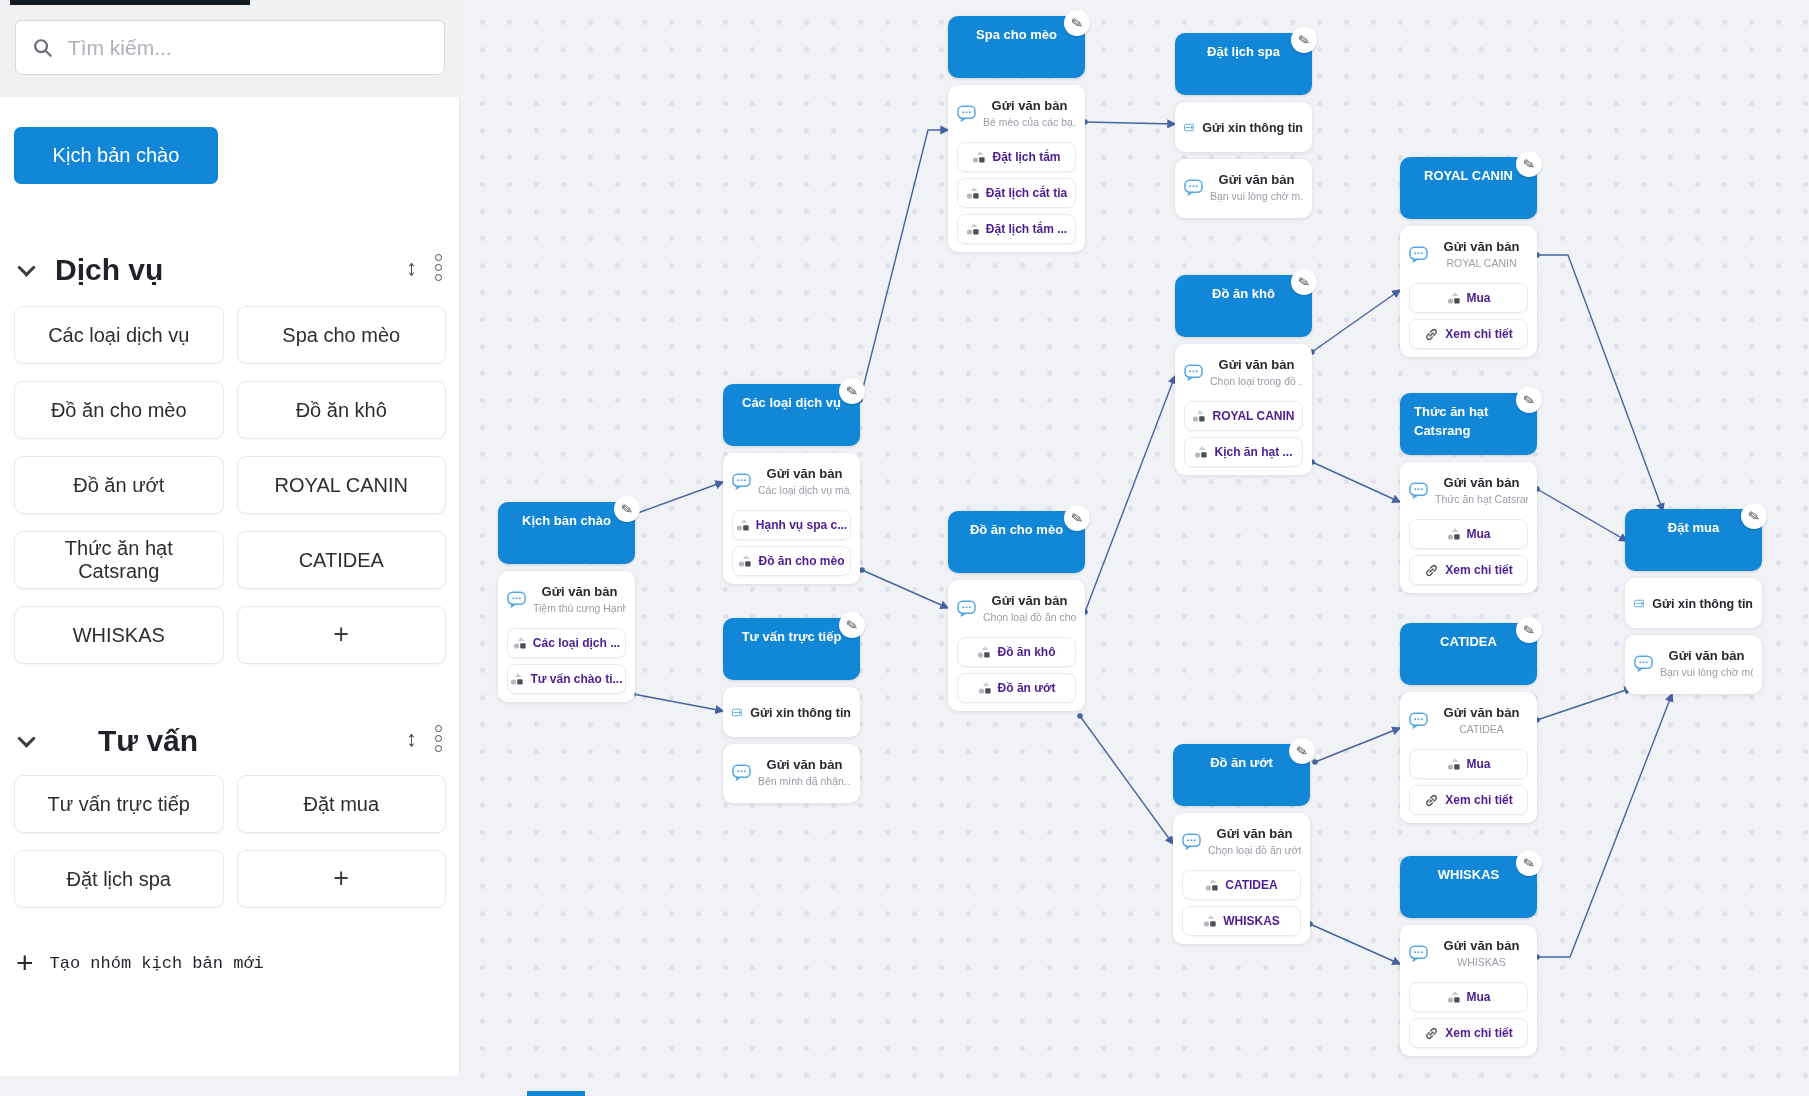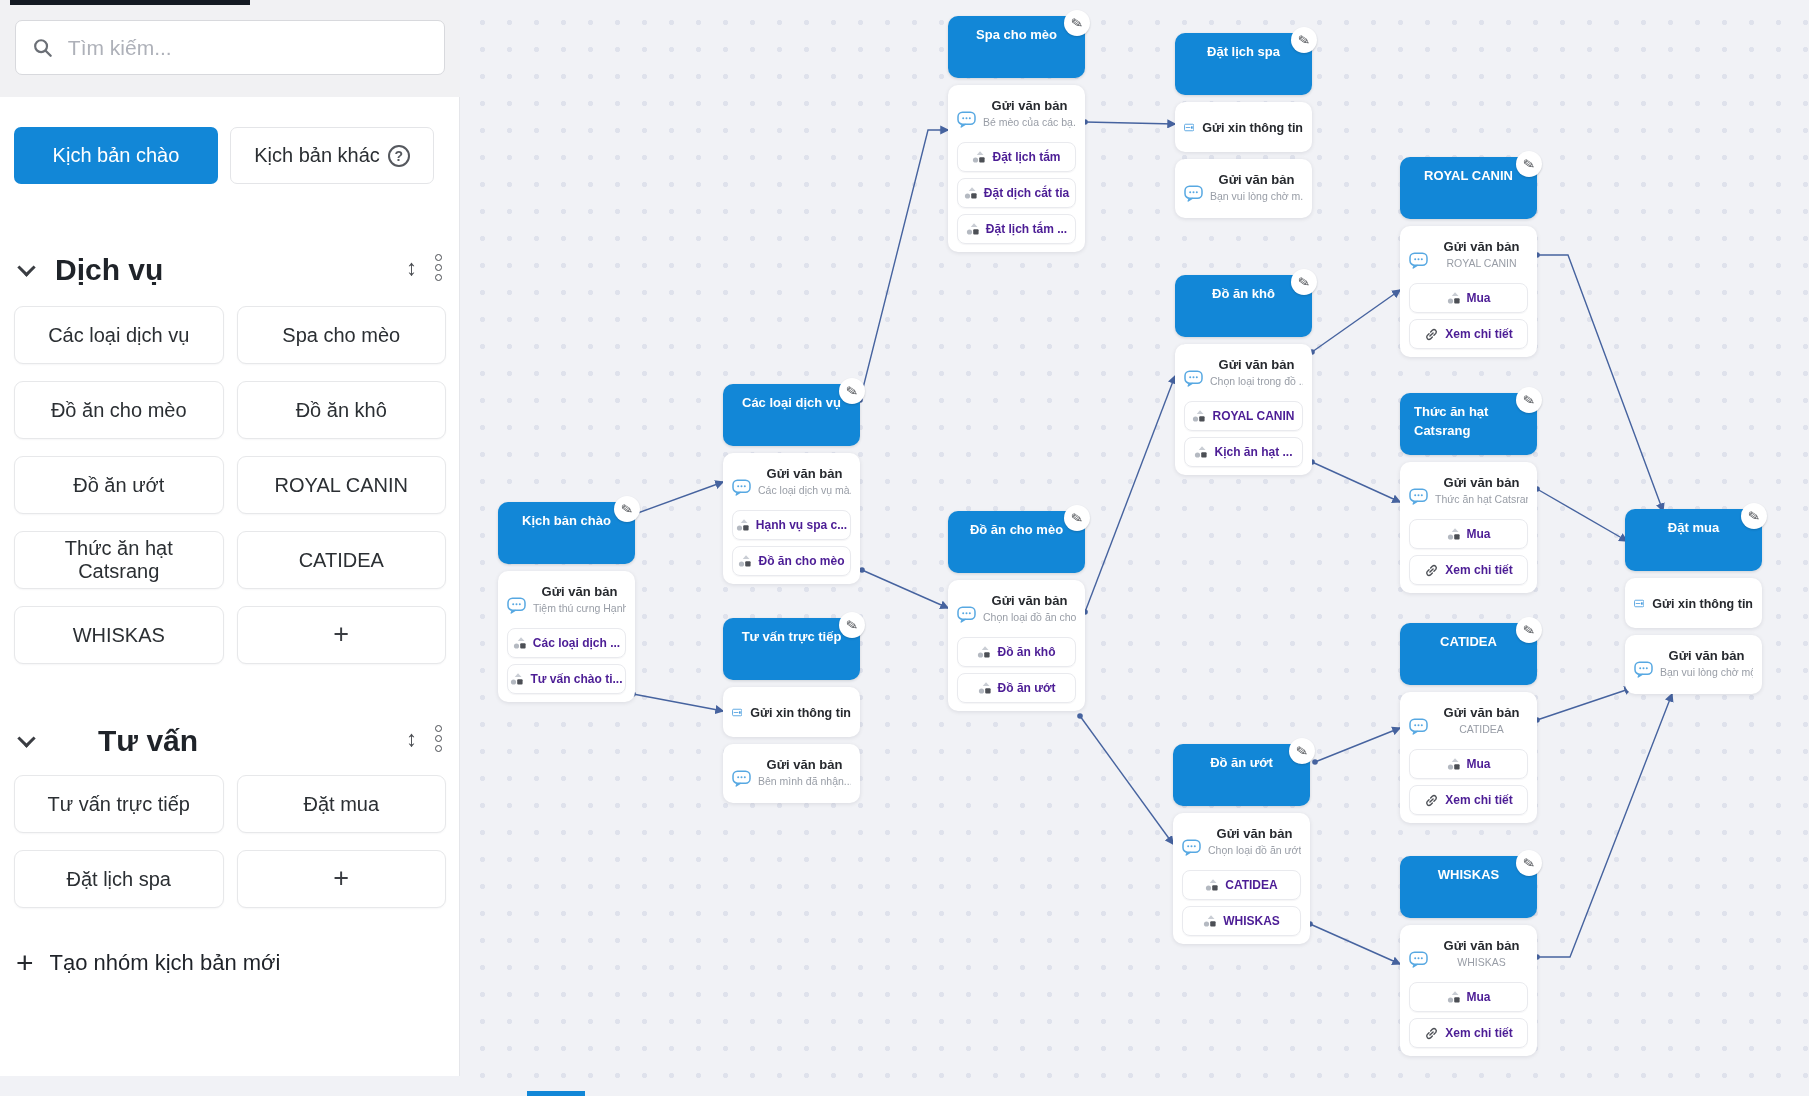--- a/index.html
+++ b/index.html
@@ -36,41 +36,41 @@
 
   .group-grid { position:absolute; left:14px; width:432px; display:grid;
     grid-template-columns:1fr 1fr; column-gap:13px; row-gap:17px; grid-auto-rows:58px; }
   .sb-item { background:#fff; border:1px solid #e7e8ea; border-radius:9px; display:flex; align-items:center;
     justify-content:center; font-size:20px; color:#2b2f33; text-align:center; line-height:1.15; padding:0 10px; cursor:pointer;
     box-shadow:0 1px 2px rgba(16,24,40,.04); }
   .sb-item.plus { font-size:27px; color:#3a3d42; }
 
   .create-group { position:absolute; left:16px; top:948px; display:flex; align-items:center; gap:16px; cursor:pointer; }
   .create-group .plus-ic { font-size:30px; color:#26292e; line-height:1; font-weight:400; }
-  .create-group .lbl { font-size:22px; font-weight:500; color:#1f2329; }
+  .create-group .lbl { font-size:17px; font-weight:500; color:#1f2329;font-family:Liberation Mono, monospace; }
 
   
   .canvas { position:absolute; left:460px; top:0; width:1349px; height:1096px;
     background-color:#f1f2f6;
     background-image:radial-gradient(circle,#dfe2ec 2.4px,transparent 2.9px);
     background-size:27px 27px; background-position:9px 9px; }
   #edges { position:absolute; left:0; top:0; z-index:1; }
 
   .node { position:absolute; width:137px; z-index:2; }
   .node-header { position:relative; height:62px; background:#1287d7; border-radius:10px;
     color:#fff; font-size:13px; font-weight:700; text-align:center; padding:10px 12px 0;
     line-height:1.45; box-shadow:0 1px 3px rgba(16,24,40,.15); }
   .node-header.left { text-align:left; padding-left:14px; }
   .edit { position:absolute; right:-5px; top:-6px; width:26px; height:26px; background:#fff; border-radius:50%;
     display:flex; align-items:center; justify-content:center; box-shadow:0 1px 2px rgba(16,24,40,.2); cursor:pointer; }
   .edit .pencil { font-size:14px; color:#4a4d52; transform:rotate(-10deg); }
 
   .node-card { margin-top:7px; background:#fff; border-radius:10px; padding:9px 7px 8px;
     box-shadow:0 1px 4px rgba(16,24,40,.10); }
-  .blk-text { display:flex; align-items:flex-end; gap:7px; padding:4px 2px 8px; }
+  .blk-text { display:flex; align-items:center; gap:7px; padding:4px 2px 8px; }
   .blk-text .ic { flex:0 0 auto; }
   .blk-body { flex:1; min-width:0; text-align:center; }
   .blk-title { font-size:13px; font-weight:600; color:#26292e; white-space:nowrap; }
   .blk-sub { font-size:10.5px; color:#989da6; margin-top:3px; white-space:nowrap; overflow:hidden; }
   .blk-btn { border:1px solid #e9eaee; border-radius:8px; height:30px; margin:6px 2px 0;
     display:flex; align-items:center; justify-content:center; gap:6px; font-size:12px; font-weight:700;
     color:#4c1d95; white-space:nowrap; cursor:pointer; box-shadow:0 1px 1px rgba(16,24,40,.04); }
   .blk-input { display:flex; align-items:center; justify-content:center; gap:8px; padding:9px 2px;
     font-size:12.5px; font-weight:700; color:#26292e; white-space:nowrap; }
 
@@ -241,21 +241,21 @@
                 <rect x="7.2" y="7.2" width="5.4" height="5.4" rx="1" fill="#4c4f55"></rect>
               </svg>
               <span>Đặt lịch tắm</span>
             </div>
             <div class="blk-btn">
               <svg class="ic" width="14" height="14" viewBox="0 0 14 14">
                 <path d="M8 1.2 L11.5 5 H4.8 Z" fill="#c9cdd4"></path>
                 <circle cx="3.5" cy="10" r="2.6" fill="#b4b9c1"></circle>
                 <rect x="7.2" y="7.2" width="5.4" height="5.4" rx="1" fill="#4c4f55"></rect>
               </svg>
-              <span>Đặt dịch cắt tỉa</span>
+              <span>Đặt lịch cắt tỉa</span>
             </div>
             <div class="blk-btn">
               <svg class="ic" width="14" height="14" viewBox="0 0 14 14">
                 <path d="M8 1.2 L11.5 5 H4.8 Z" fill="#c9cdd4"></path>
                 <circle cx="3.5" cy="10" r="2.6" fill="#b4b9c1"></circle>
                 <rect x="7.2" y="7.2" width="5.4" height="5.4" rx="1" fill="#4c4f55"></rect>
               </svg>
               <span>Đặt lịch tắm ...</span>
             </div>
           </div>
@@ -574,24 +574,20 @@
           <circle cx="10" cy="10" r="6.5" fill="none" stroke="#6b6f76" stroke-width="2.4"></circle>
           <line x1="15" y1="15" x2="20.5" y2="20.5" stroke="#6b6f76" stroke-width="2.6" stroke-linecap="round"></line>
         </svg>
         <input type="text" placeholder="Tìm kiếm..." style="">
       </div>
     </div>
 
     <div class="tabs">
       <div class="tab active">
         <span>Kịch bản chào</span>
-      </div>
-      <div class="tab inactive">
-        <span>Kịch bản khác</span>
-        <span class="help-circle">?</span>
       </div>
     </div>
 
     <div class="group-header" style="top:252px;">
       <span class="chev"></span>
       <span class="group-title">Dịch vụ</span>
       <span class="group-tools">
         <span class="updown">↕</span>
         <span class="dots3">
             <i></i>

